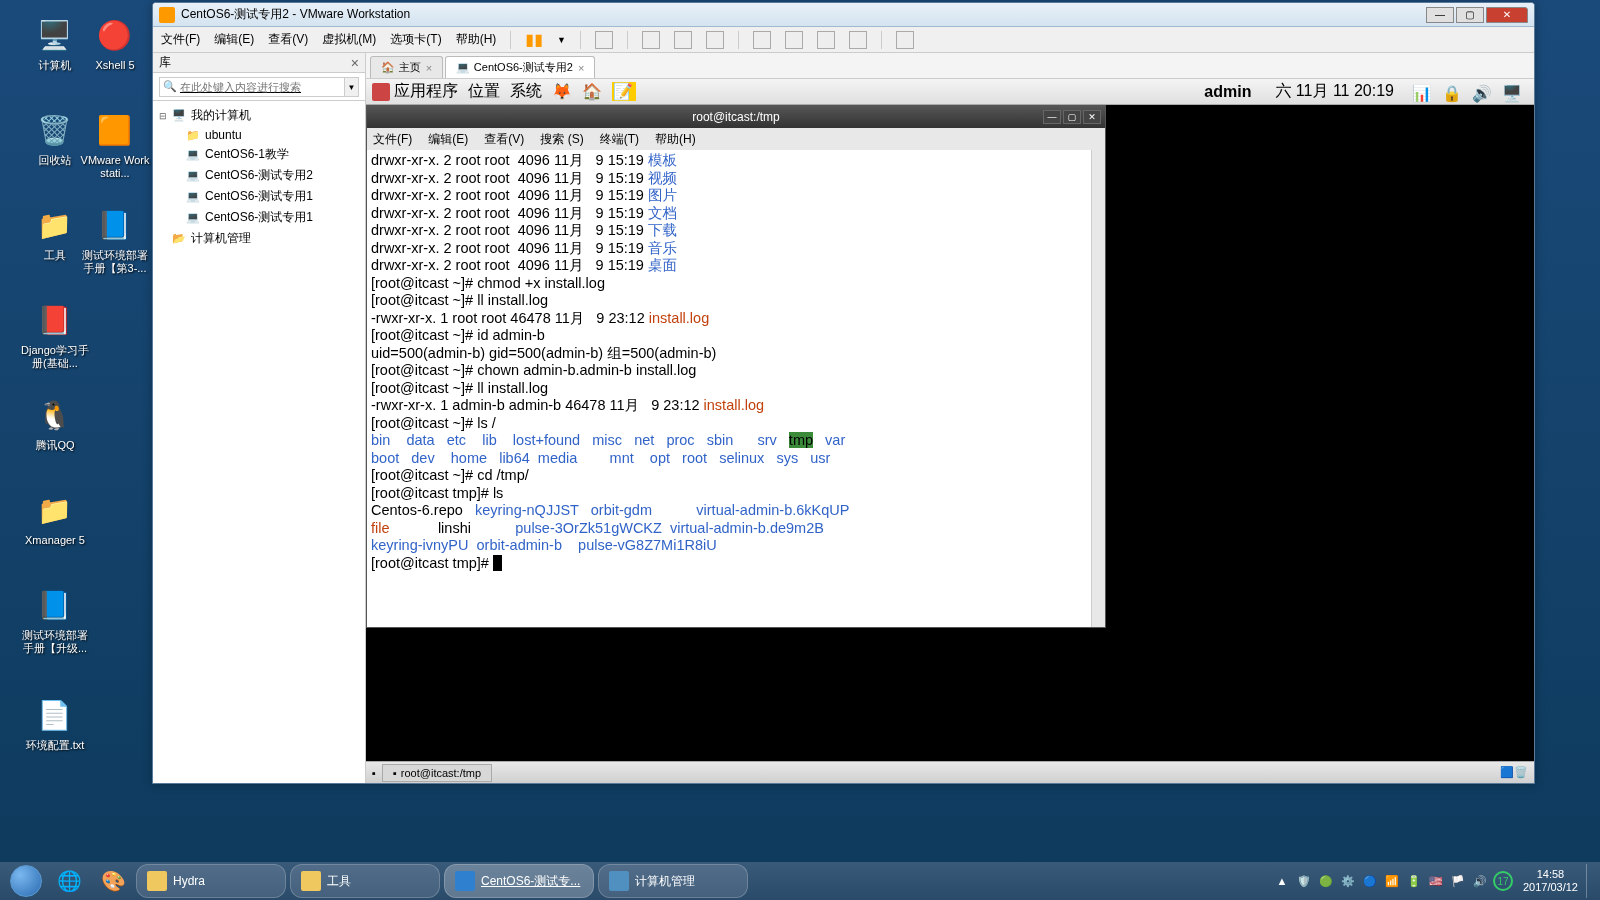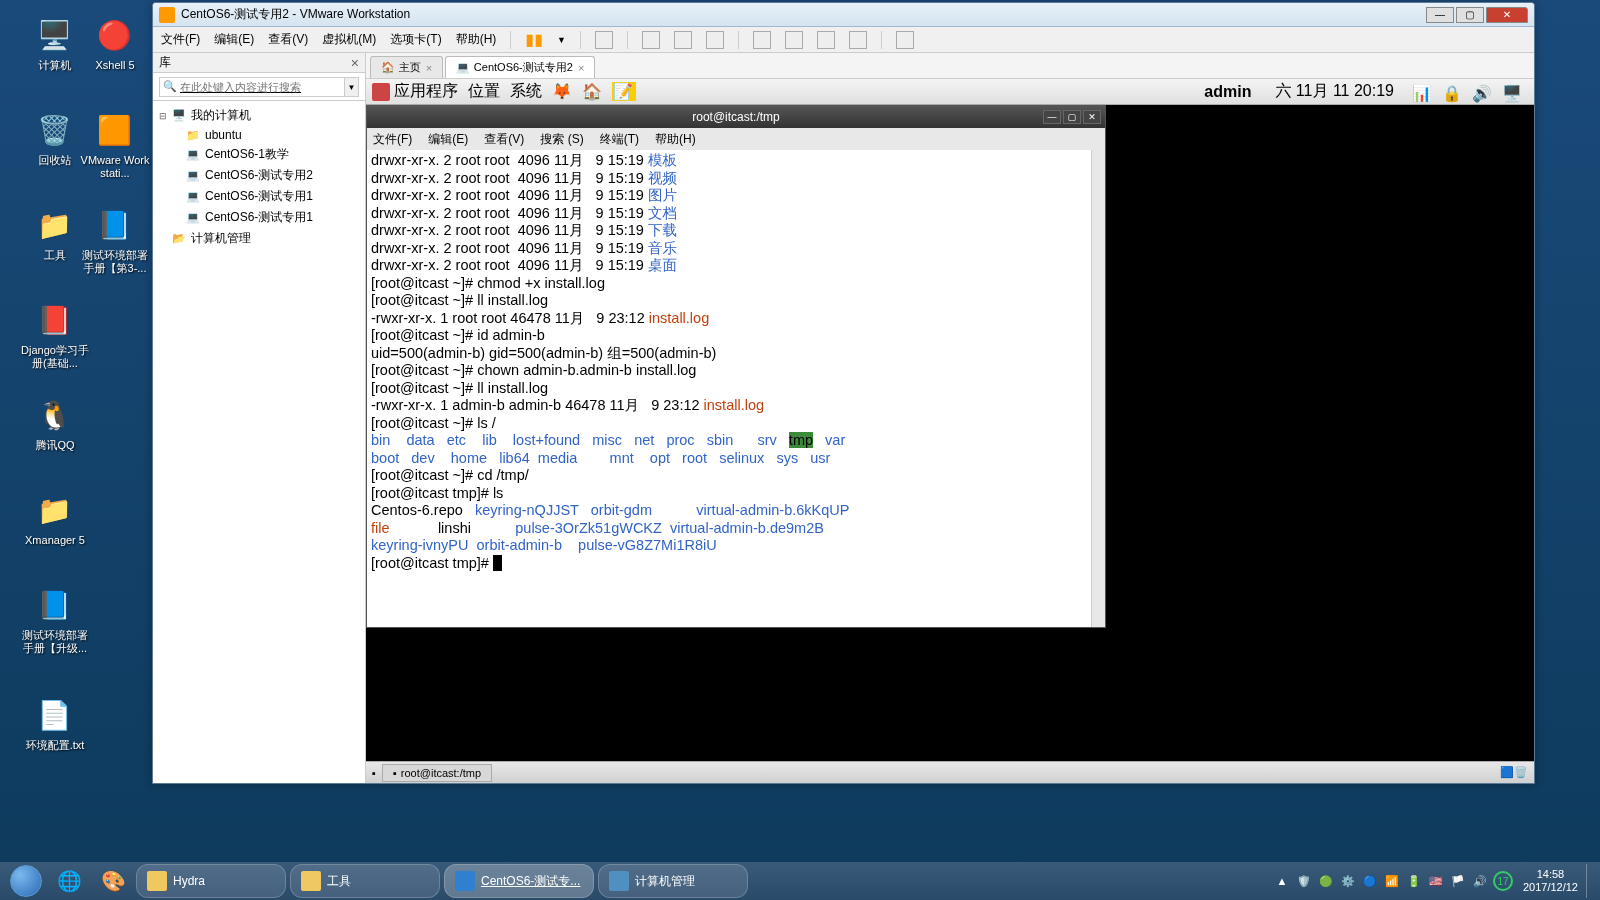--- a/index.html
+++ b/index.html
@@ -287,17 +287,17 @@
     <div class="ti">⚙️</div>
     <div class="ti">🔵</div>
     <div class="ti">📶</div>
     <div class="ti">🔋</div>
     <div class="ti">🇺🇸</div>
     <div class="ti">🏳️</div>
     <div class="ti">🔊</div>
     <div class="ti" style="border:2px solid #3c6;border-radius:50%;width:20px;height:20px;font-size:10px;color:#3c6">17</div>
     <div class="clock">
       <div>14:58</div>
-      <div>2017/12/12</div>
+      <div>2017/03/12</div>
     </div>
     <div style="width:10px;height:34px;border-left:1px solid rgba(255,255,255,.3)"></div>
   </div>
 </div>
 
 </body></html>

